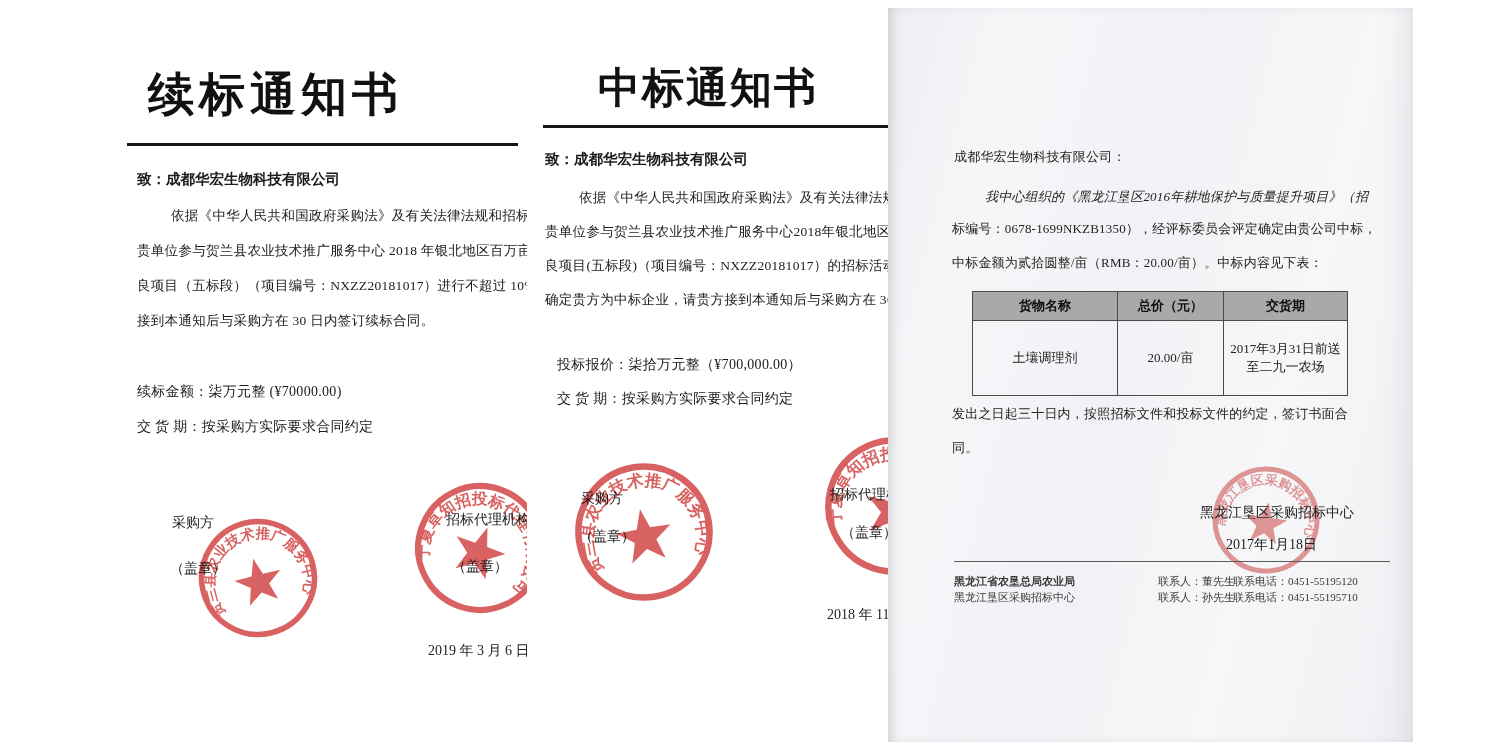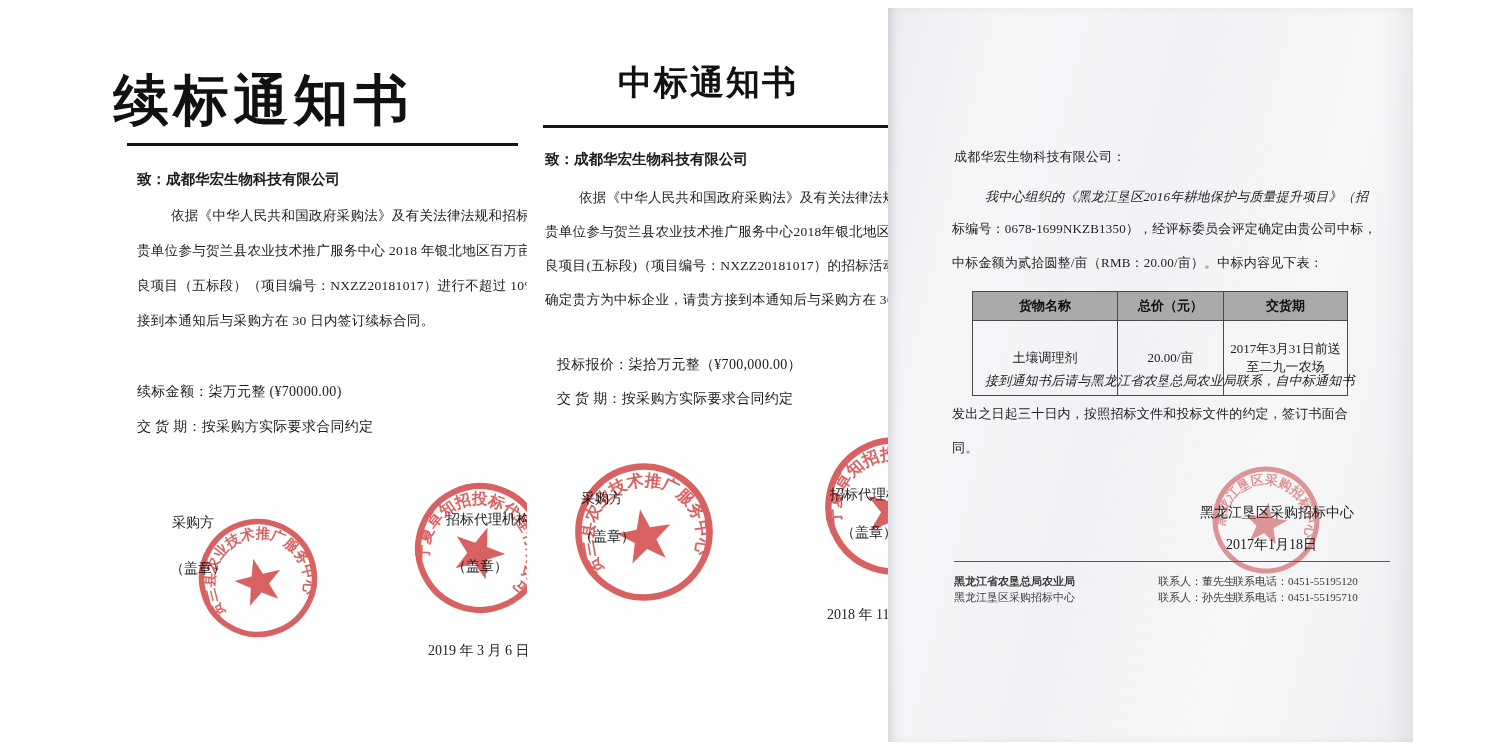--- a/index.html
+++ b/index.html
@@ -10,22 +10,22 @@
   .paper{position:absolute;overflow:hidden;}
   #paper-left{left:0;top:0;width:527px;height:750px;background:#ffffff;z-index:1;}
   #paper-middle{left:527px;top:0;width:362px;height:750px;background:#ffffff;z-index:2;}
   #paper-right{
     left:888px;top:8px;width:525px;height:734px;z-index:3;
     background:linear-gradient(104deg,#eceef1 0%,#f5f6f8 18%,#f1f2f5 45%,#f7f7f9 70%,#eff0f3 100%);
     box-shadow:inset 8px 0 12px -6px rgba(50,55,75,.22), inset -26px 0 36px -28px rgba(50,55,75,.16);
   }
   .abs{position:absolute;white-space:nowrap;}
   .doc-title{font-weight:bold;text-align:center;color:#111;}
-  #lt-title{left:0;top:64px;width:527px;font-size:55px;letter-spacing:5px;}
-  #mt-title{left:0;top:60px;width:362px;font-size:34px;letter-spacing:2px;}
+  #lt-title{left:12px;top:64px;width:527px;font-size:46px;letter-spacing:5px;}
+  #mt-title{left:0;top:60px;width:362px;font-size:42px;letter-spacing:2px;}
   #rt-title{left:0;top:88px;width:525px;font-size:27px;letter-spacing:13px;font-weight:bold;text-align:center;color:#222;}
   .rule{position:absolute;background:#161616;}
   .to-line{font-weight:bold;font-size:14.5px;}
   .body-line{font-size:13.5px;letter-spacing:.3px;}
   .indent{padding-left:34px;}
   .kv-line{font-size:14px;letter-spacing:.3px;}
   .seal-label{font-size:14px;color:#222;}
   .date-line{font-size:14px;color:#222;}
   
   .stamp{position:absolute;mix-blend-mode:multiply;opacity:.8;color:#cf3a3a;}
@@ -134,21 +134,20 @@
         <th>交货期</th>
       </tr>
       <tr>
         <td>土壤调理剂</td>
         <td>20.00/亩</td>
         <td class="wrap">2017年3月31日前送至二九一农场</td>
       </tr>
     </tbody>
       </table>
 
-    <div class="abs r-body r-indent" style="left:64px;top:364px;">接到通知书后请与黑龙江省农垦总局农业局联系，自中标通知书</div>
     <div class="abs r-body" style="left:64px;top:397px;">发出之日起三十日内，按照招标文件和投标文件的约定，签订书面合</div>
     <div class="abs r-body" style="left:64px;top:431px;">同。</div>
 
     <svg class="stamp light" style="left:322px;top:456px;width:112px;height:112px;transform:rotate(8deg);" viewBox="0 0 200 200">
       <circle class="stamp-ring" cx="100" cy="100" r="91"></circle>
       <path id="arc-s5" d="M 33 138 A 73 73 0 1 1 167 138" fill="none"></path>
       <text class="stamp-text"><textPath href="#arc-s5" startOffset="50%" text-anchor="middle">黑龙江垦区采购招标中心</textPath></text>
       <polygon class="stamp-star" points="100,68 109.4,95.1 138,95.6 115.2,112.9 123.5,140.4 100,124 76.5,140.4 84.8,112.9 62,95.6 90.6,95.1"></polygon>
     </svg>
     <div class="abs" style="left:312px;top:496px;font-size:14px;">黑龙江垦区采购招标中心</div>

